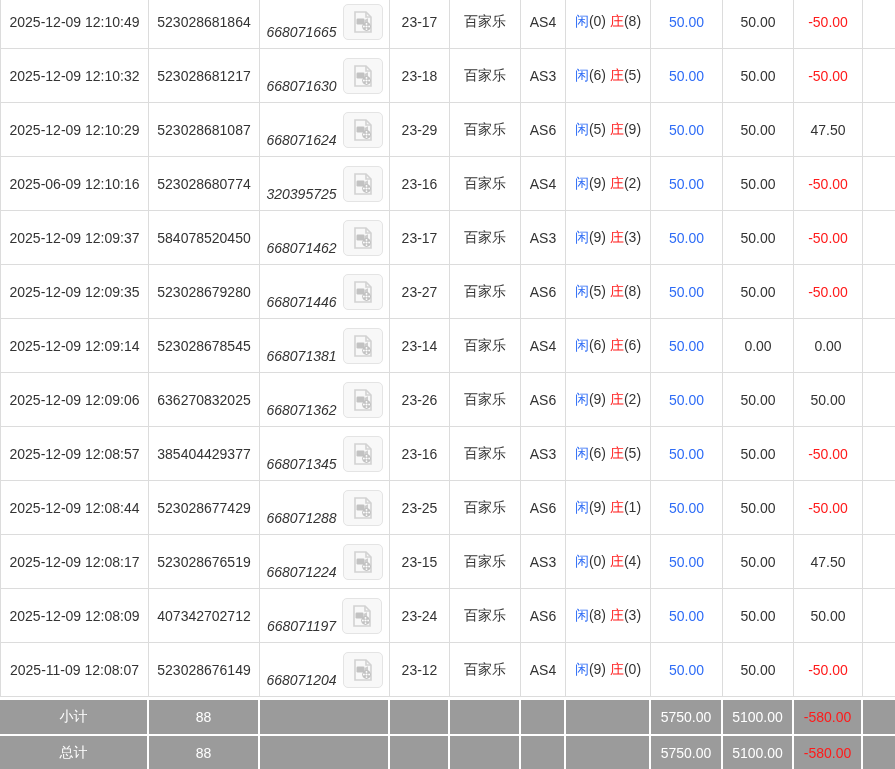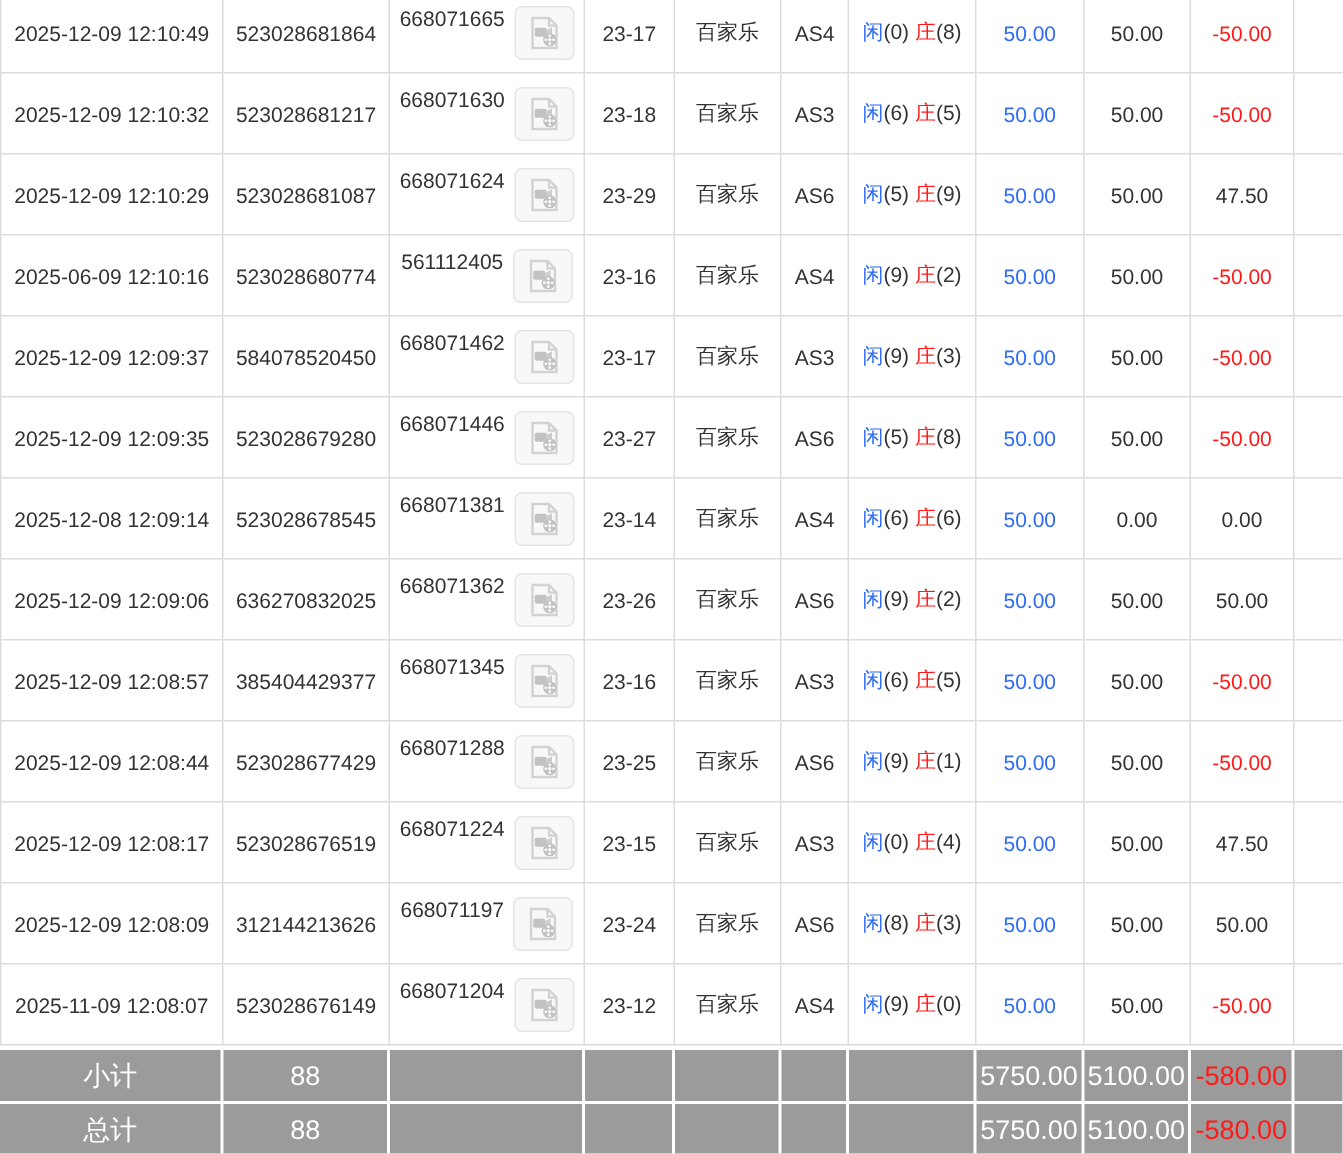--- a/index.html
+++ b/index.html
@@ -21,31 +21,31 @@
   .records td{
     border:1px solid var(--border);height:54px;padding:0;
     text-align:center;vertical-align:middle;font-size:14px;color:var(--text);
     white-space:nowrap;overflow:hidden;
   }
   .records td.valid-bet{color:var(--blue);}
   .records td.win-loss.neg{color:var(--red);}
   .player{color:var(--blue);}
   .banker{color:var(--red);}
   .score{color:var(--text);}
-  .round-wrap{display:inline-flex;align-items:flex-start;gap:6px;}
+  .round-wrap{display:inline-flex;align-items:flex-end;gap:6px;font-style:italic;}
   .video-btn{
     display:inline-flex;align-items:center;justify-content:center;
     width:40px;height:36px;background:#f8f8f8;border:1px solid #e4e4e4;
     border-radius:5px;cursor:pointer;padding:0;
   }
   .video-btn svg{display:block;}
   .summary{margin-top:1px;}
   .summary td{
     background:var(--summary-bg);border:2px solid #ffffff;height:36px;
-    padding:0;text-align:center;vertical-align:middle;font-size:18px;
+    padding:0;text-align:center;vertical-align:middle;font-size:14px;
     color:var(--summary-text);white-space:nowrap;
   }
   .summary tr td:first-child{border-left:0;}
   .summary td.win-loss.neg{color:var(--red);margin-left:28px;}
 </style>
 </head>
 <body>
 
 <div class="viewport">
 
@@ -164,21 +164,21 @@
     <td class="valid-bet">50.00</td>
     <td>50.00</td>
     <td class="win-loss">47.50</td>
     <td></td>
   </tr>
         <tr>
     <td>2025-06-09 12:10:16</td>
     <td>523028680774</td>
     <td>
       <span class="round-wrap">
-        <span>561112405</span>
+        <span>320395725</span>
         <button class="video-btn">
           <svg width="26" height="24" viewBox="0 0 26 24">
             <path d="M5 2 h11 l5 5 v15 h-16 z" fill="none" stroke="#d2d2d2" stroke-width="1.6"></path>
             <path d="M16 2 v5 h5" fill="none" stroke="#d2d2d2" stroke-width="1.6"></path>
             <rect x="6.5" y="8.5" width="8" height="6" rx="1.2" fill="#c2c2c2"></rect>
             <polygon points="14.5,10 18,8.2 18,14.8 14.5,13" fill="#cdcdcd"></polygon>
             <circle cx="16.5" cy="16.5" r="4.4" fill="#c2c2c2"></circle>
             <circle cx="16.5" cy="16.5" r="1.1" fill="#ffffff"></circle>
             <circle cx="16.5" cy="13.9" r="0.9" fill="#ffffff"></circle>
             <circle cx="16.5" cy="19.1" r="0.9" fill="#ffffff"></circle>
@@ -262,21 +262,21 @@
     <td>
       <span class="player">闲</span><span class="score">(5)</span>
       <span class="banker">庄</span><span class="score">(8)</span>
     </td>
     <td class="valid-bet">50.00</td>
     <td>50.00</td>
     <td class="win-loss neg">-50.00</td>
     <td></td>
   </tr>
         <tr>
-    <td>2025-12-08 12:09:14</td>
+    <td>2025-12-09 12:09:14</td>
     <td>523028678545</td>
     <td>
       <span class="round-wrap">
         <span>668071381</span>
         <button class="video-btn">
           <svg width="26" height="24" viewBox="0 0 26 24">
             <path d="M5 2 h11 l5 5 v15 h-16 z" fill="none" stroke="#d2d2d2" stroke-width="1.6"></path>
             <path d="M16 2 v5 h5" fill="none" stroke="#d2d2d2" stroke-width="1.6"></path>
             <rect x="6.5" y="8.5" width="8" height="6" rx="1.2" fill="#c2c2c2"></rect>
             <polygon points="14.5,10 18,8.2 18,14.8 14.5,13" fill="#cdcdcd"></polygon>
@@ -433,21 +433,21 @@
       <span class="player">闲</span><span class="score">(0)</span>
       <span class="banker">庄</span><span class="score">(4)</span>
     </td>
     <td class="valid-bet">50.00</td>
     <td>50.00</td>
     <td class="win-loss">47.50</td>
     <td></td>
   </tr>
         <tr>
     <td>2025-12-09 12:08:09</td>
-    <td>312144213626</td>
+    <td>407342702712</td>
     <td>
       <span class="round-wrap">
         <span>668071197</span>
         <button class="video-btn">
           <svg width="26" height="24" viewBox="0 0 26 24">
             <path d="M5 2 h11 l5 5 v15 h-16 z" fill="none" stroke="#d2d2d2" stroke-width="1.6"></path>
             <path d="M16 2 v5 h5" fill="none" stroke="#d2d2d2" stroke-width="1.6"></path>
             <rect x="6.5" y="8.5" width="8" height="6" rx="1.2" fill="#c2c2c2"></rect>
             <polygon points="14.5,10 18,8.2 18,14.8 14.5,13" fill="#cdcdcd"></polygon>
             <circle cx="16.5" cy="16.5" r="4.4" fill="#c2c2c2"></circle>

